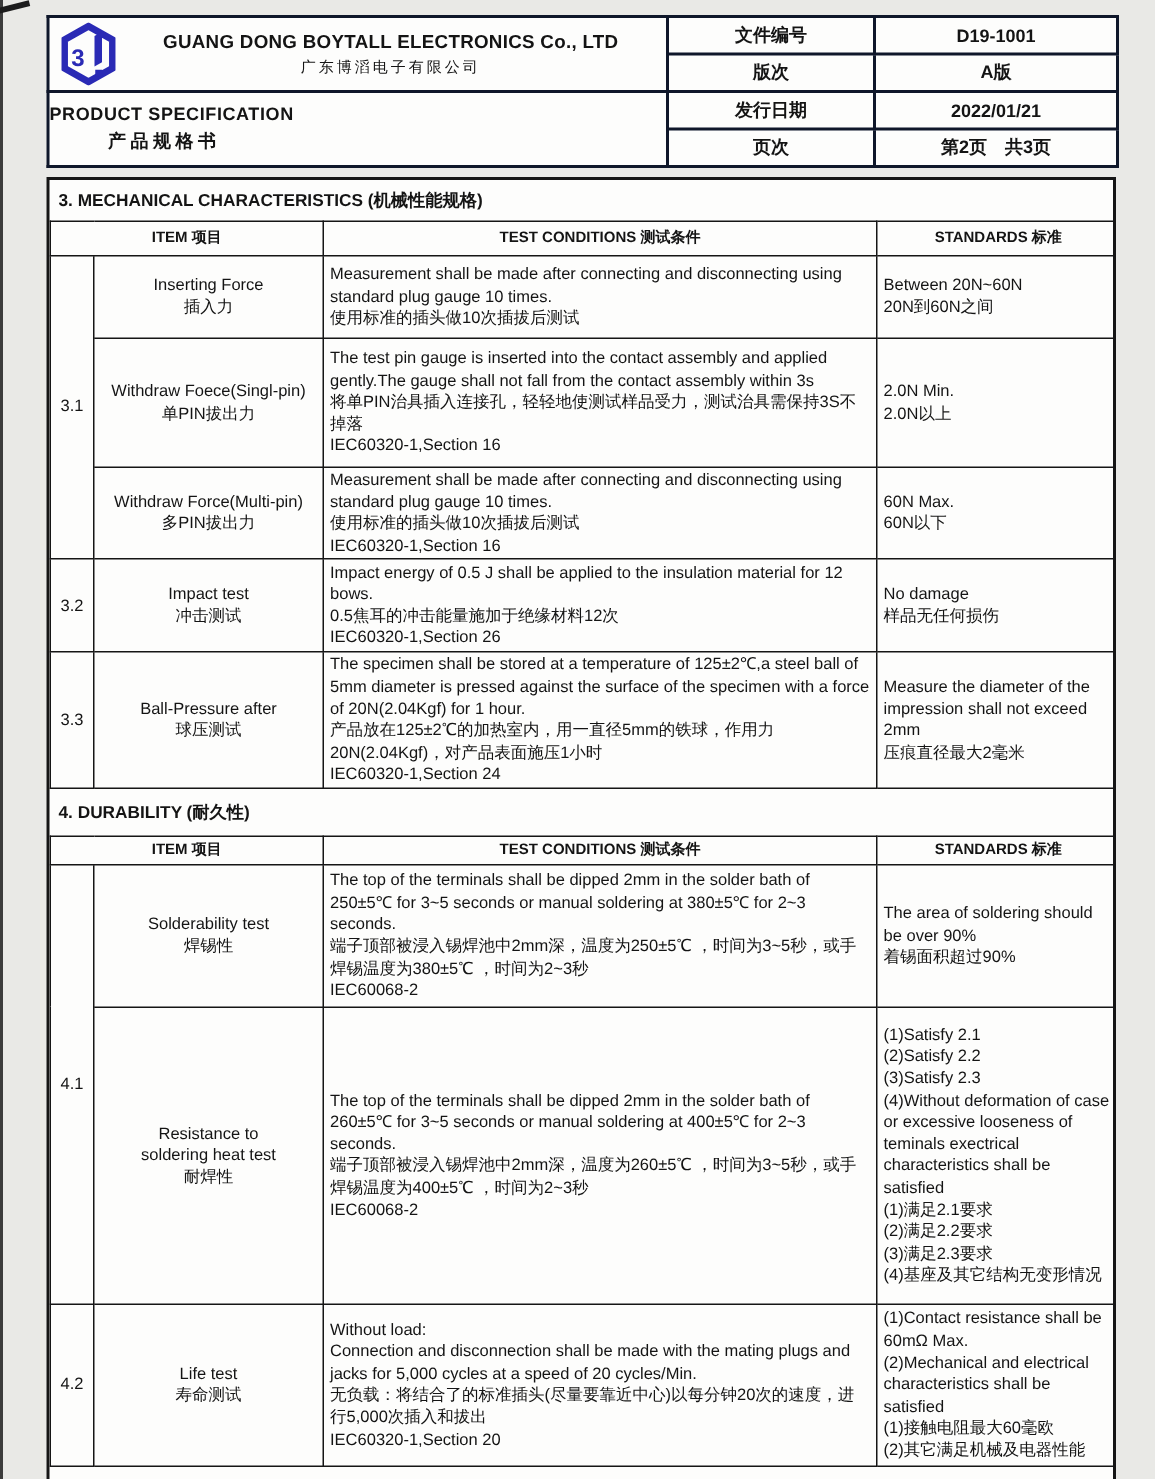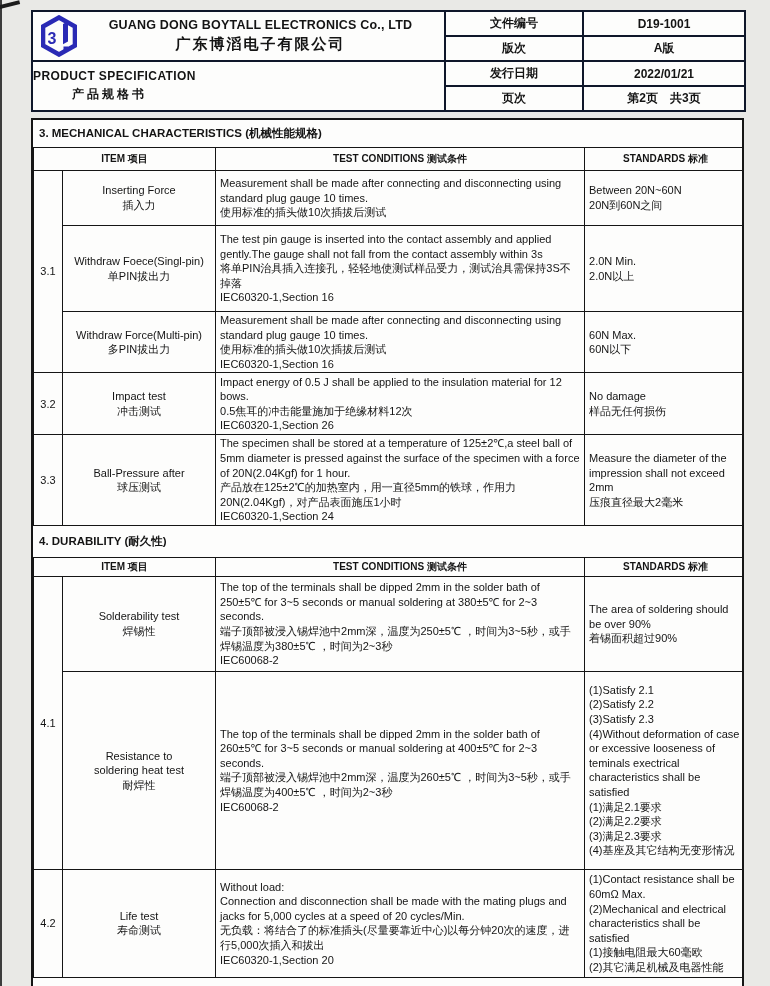--- a/index.html
+++ b/index.html
@@ -27,21 +27,21 @@
   .header-box{
     position:absolute;left:31px;top:10px;width:713px;
     border-collapse:collapse;table-layout:fixed;
     background:#fdfdfc;
   }
   .header-box td{border:2px solid #0f172a;padding:0;margin-left:46px;}
   .header-box tr{height:25px;}
   .company-inner{display:flex;align-items:center;padding:2px 8px;gap:8px;}
   .company-names{flex:1;text-align:center;}
   .company-en{font-weight:bold;font-size:12.5px;letter-spacing:.2px;}
-  .company-zh{font-weight:bold;font-size:15px;letter-spacing:2px;margin-top:3px;}
+  .company-zh{font-weight:normal;font-size:10px;letter-spacing:2px;margin-top:3px;}
   .product-cell{text-align:left;}
   .product-en{font-weight:bold;font-size:12px;letter-spacing:.4px;}
   .product-zh{font-weight:bold;font-size:12px;letter-spacing:3px;margin-top:3px;padding-left:39px;}
   .lbl,.val{text-align:center;font-weight:bold;font-size:12px;}
 
   
   .main-box{
     position:absolute;left:31px;top:118px;width:713px;height:978px;
     border:2px solid #151515;background:#fdfdfc;
     box-sizing:border-box;overflow:hidden;

